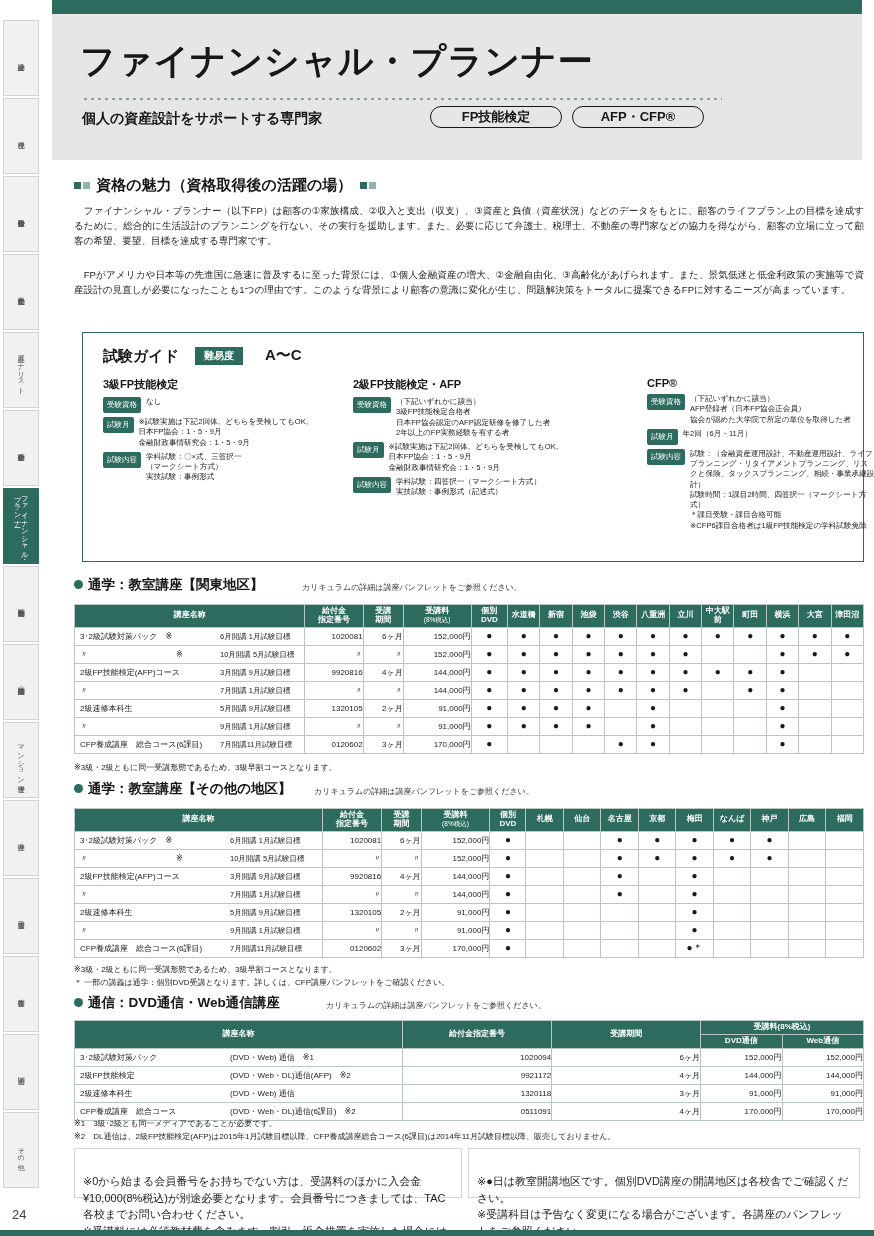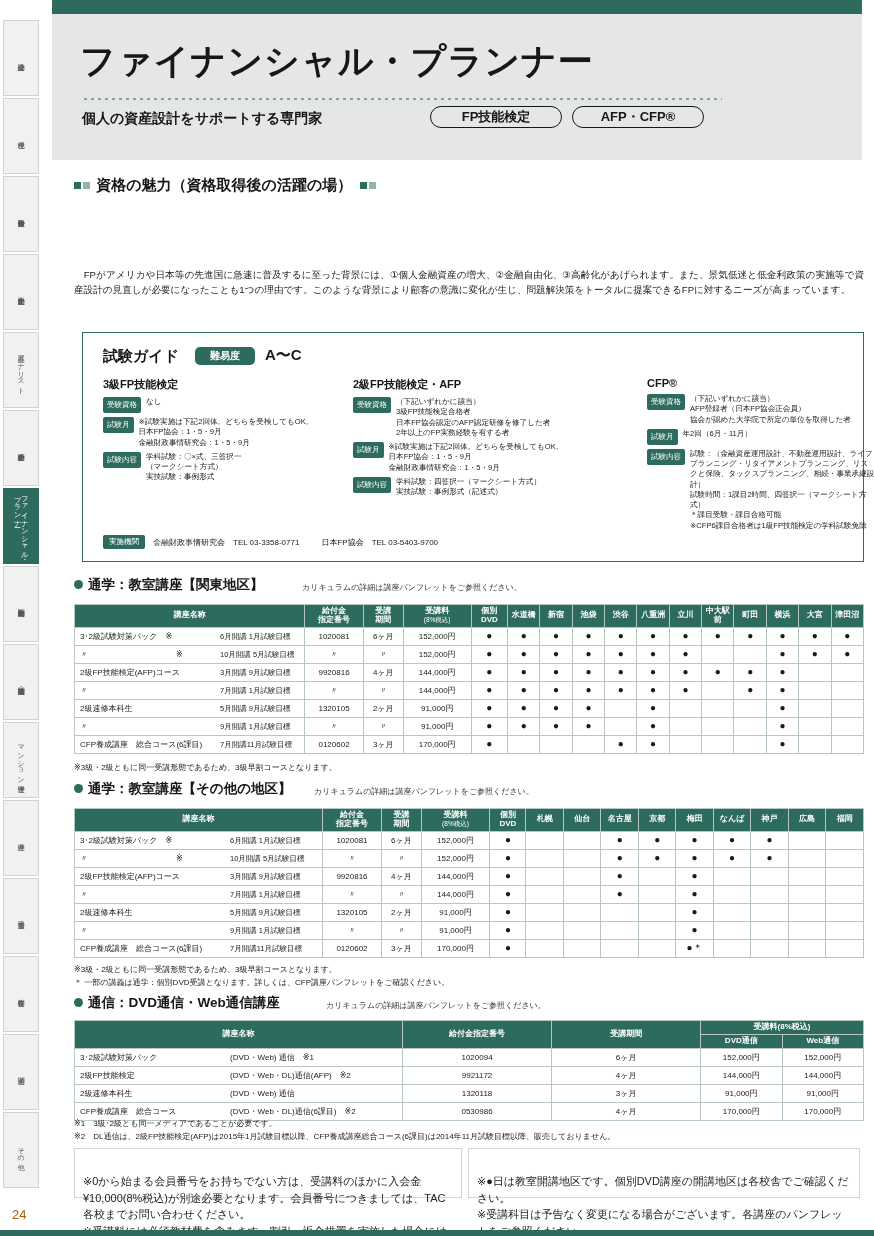--- a/index.html
+++ b/index.html
@@ -40,47 +40,47 @@
   
   .sec-h{position:absolute;font-weight:bold;color:#17171a;}
   .sq{display:inline-block;width:7px;height:7px;margin-right:2px;vertical-align:1px;}
   .sq.g{background:#2d6b5e;}
   .sq.l{background:#8fb4ab;}
   
   .para{position:absolute;left:30px;width:790px;font-size:9.6px;line-height:1.55;color:#1a1a1a;text-align:justify;}
   
   .guide{position:absolute;left:38px;top:332px;width:780px;height:228px;border:1px solid #2d6b5e;background:#fff;}
   .guide .title{position:absolute;left:20px;top:14px;font-size:15px;font-weight:bold;color:#17171a;}
-  .guide .lvlpill{position:absolute;left:112px;top:14px;width:60px;height:18px;border-radius:5px;background:#2d6b5e;color:#fff;font-size:10px;font-weight:bold;display:flex;align-items:center;justify-content:center;}
+  .guide .lvlpill{position:absolute;left:112px;top:14px;width:48px;height:18px;border-radius:0;background:#2d6b5e;color:#fff;font-size:10px;font-weight:bold;display:flex;align-items:center;justify-content:center;}
   .guide .lvl{position:absolute;left:182px;top:13px;font-size:15px;font-weight:bold;}
   .col{position:absolute;top:44px;}
   .col .ch{font-size:11px;font-weight:bold;color:#17171a;margin-bottom:5px;}
   .row{display:flex;margin-bottom:4px;}
   .lab{flex:0 0 auto;background:#2d6b5e;color:#fff;font-size:7.5px;padding:2px 4px;border-radius:2px;margin-right:5px;height:12px;line-height:12px;white-space:nowrap;}
   .val{font-size:7.6px;line-height:1.35;color:#1a1a1a;}
   .org{position:absolute;left:20px;bottom:12px;display:flex;align-items:center;font-size:8px;}
   .org .lab2{background:#2d6b5e;color:#fff;padding:2px 6px;border-radius:2px;margin-right:8px;font-size:7.5px;}
   .org .t{margin-right:22px;}
   
   .bh{position:absolute;font-size:13.5px;font-weight:bold;color:#17171a;}
   .bh .dot{display:inline-block;width:9px;height:9px;border-radius:50%;background:#2d6b5e;margin-right:5px;}
   .note{position:absolute;font-size:8px;color:#333;}
   
   table{border-collapse:collapse;position:absolute;font-size:8px;}
   th,td{border:1px solid #b9c7c3;padding:0;}
   thead th{background:#2d6b5e;color:#fff;font-weight:bold;text-align:center;line-height:1.1;padding:2px 1px;}
   tbody td{height:17px;text-align:center;color:#1a1a1a;background:#fff;}
   tbody td.l{text-align:left;padding-left:5px;}
-  tbody td.c{text-align:center;}
+  tbody td.c{text-align:right;}
   .tiny{font-size:6.5px;font-weight:normal;}
   .dotcell{font-size:10px;line-height:1;}
   .footnote{position:absolute;font-size:8px;color:#222;}
   
   .bn{position:absolute;border:1px solid #cfd6d4;box-sizing:border-box;padding:24px 8px;font-size:11px;line-height:1.5;color:#222;}
-  .pno{position:absolute;left:12px;bottom:14px;font-size:13px;color:#a16207;}
+  .pno{position:absolute;left:12px;bottom:14px;font-size:13px;color:#404040;}
   .botbar{position:absolute;left:0;bottom:0;width:874px;height:6px;background:#2d6b5e;}
 </style>
 </head>
 <body>
 
 <div class="edge">
     <div class="tab" style="top: 20px; height: 76px;">
       <span>公認会計士</span>
     </div>
     <div class="tab" style="top: 98px; height: 76px;">
@@ -136,20 +136,21 @@
     <div class="sub">個人の資産設計をサポートする専門家</div>
     <div class="pill" id="pill0">FP技能検定</div>
     <div class="pill" id="pill1">AFP・CFP®</div>
   </div>
 
   <div class="sec-h" style="left:30px;top:176px;font-size:15px;">
     <span class="sq g"></span><span class="sq l"></span>
     <span>資格の魅力（資格取得後の活躍の場）</span>
     <span class="sq g" style="margin-left:4px;"></span><span class="sq l"></span>
   </div>
+  <div class="para" style="top:204px;">　ファイナンシャル・プランナー（以下FP）は顧客の①家族構成、②収入と支出（収支）、③資産と負債（資産状況）などのデータをもとに、顧客のライフプラン上の目標を達成するために、総合的に生活設計のプランニングを行ない、その実行を援助します。また、必要に応じて弁護士、税理士、不動産の専門家などの協力を得ながら、顧客の立場に立って顧客の希望、要望、目標を達成する専門家です。</div>
   <div class="para" style="top:268px;">　FPがアメリカや日本等の先進国に急速に普及するに至った背景には、①個人金融資産の増大、②金融自由化、③高齢化があげられます。また、景気低迷と低金利政策の実施等で資産設計の見直しが必要になったことも1つの理由です。このような背景により顧客の意識に変化が生じ、問題解決策をトータルに提案できるFPに対するニーズが高まっています。</div>
 
   <div class="guide">
     <div class="title">試験ガイド</div>
     <div class="lvlpill">難易度</div>
     <div class="lvl">A〜C</div>
     <div class="col" id="gcol0" style="left:20px;width:235px;">
         <div class="ch">3級FP技能検定</div>
         <div class="row">
           <div class="lab">受験資格</div>
@@ -187,25 +188,20 @@
         </div>
         <div class="row">
           <div class="lab">試験月</div>
           <div class="val">年2回（6月・11月）</div>
         </div>
         <div class="row">
           <div class="lab">試験内容</div>
           <div class="val">試験：（金融資産運用設計、不動産運用設計、ライフプランニング・リタイアメントプランニング、リスクと保険、タックスプランニング、相続・事業承継設計）<br>試験時間：1課目2時間、四答択一（マークシート方式）<br>＊課目受験・課目合格可能<br>※CFP6課目合格者は1級FP技能検定の学科試験免除</div>
         </div>
       </div>
-    <div class="org">
-      <span class="lab2">実施機関</span>
-      <span class="t">金融財政事情研究会　TEL 03-3358-0771</span>
-      <span class="t">日本FP協会　TEL 03-5403-9700</span>
-    </div>
   </div>
 
   <div class="bh" style="left:30px;top:576px;">
     <span class="dot"></span><span>通学：教室講座【関東地区】</span>
   </div>
   <div class="note" style="left:258px;top:582px;">カリキュラムの詳細は講座パンフレットをご参照ください。</div>
   <div id="t1">
       <table style="left: 30px; top: 604px; width: 790px;">
         <thead>
           <tr>
@@ -537,21 +533,21 @@
           </tr>
           <tr>
             <td class="l"><span style="display:inline-block;width:150px;">2級速修本科生</span><span>(DVD・Web) 通信</span></td>
             <td class="c">1320118</td>
             <td class="c">3ヶ月</td>
             <td class="c">91,000円</td>
             <td class="c">91,000円</td>
           </tr>
           <tr>
             <td class="l"><span style="display:inline-block;width:150px;">CFP養成講座　総合コース</span><span>(DVD・Web・DL)通信(6課目)　※2</span></td>
-            <td class="c">0530986</td>
+            <td class="c">0511091</td>
             <td class="c">4ヶ月</td>
             <td class="c">170,000円</td>
             <td class="c">170,000円</td>
           </tr>
         </tbody>
       </table>
     </div>
   <div class="footnote" style="left:30px;top:1118px;">※1　3級･2級とも同一メディアであることが必要です。</div>
   <div class="footnote" style="left:30px;top:1131px;">※2　DL通信は、2級FP技能検定(AFP)は2015年1月試験目標以降、CFP養成講座総合コース(6課目)は2014年11月試験目標以降、販売しておりません。</div>
 

